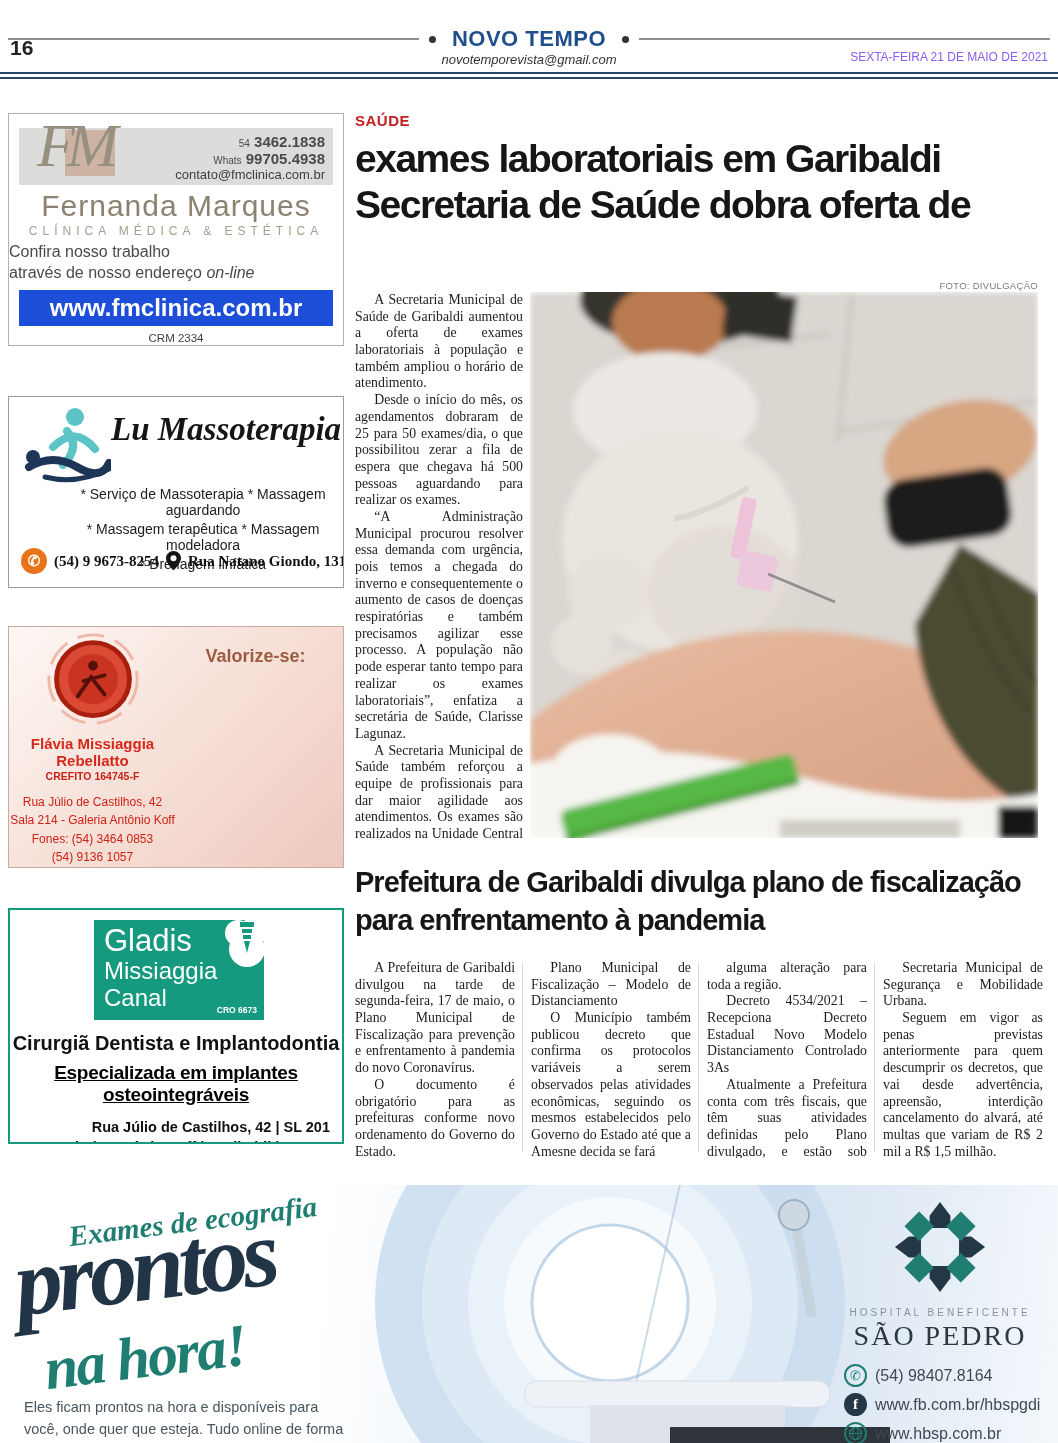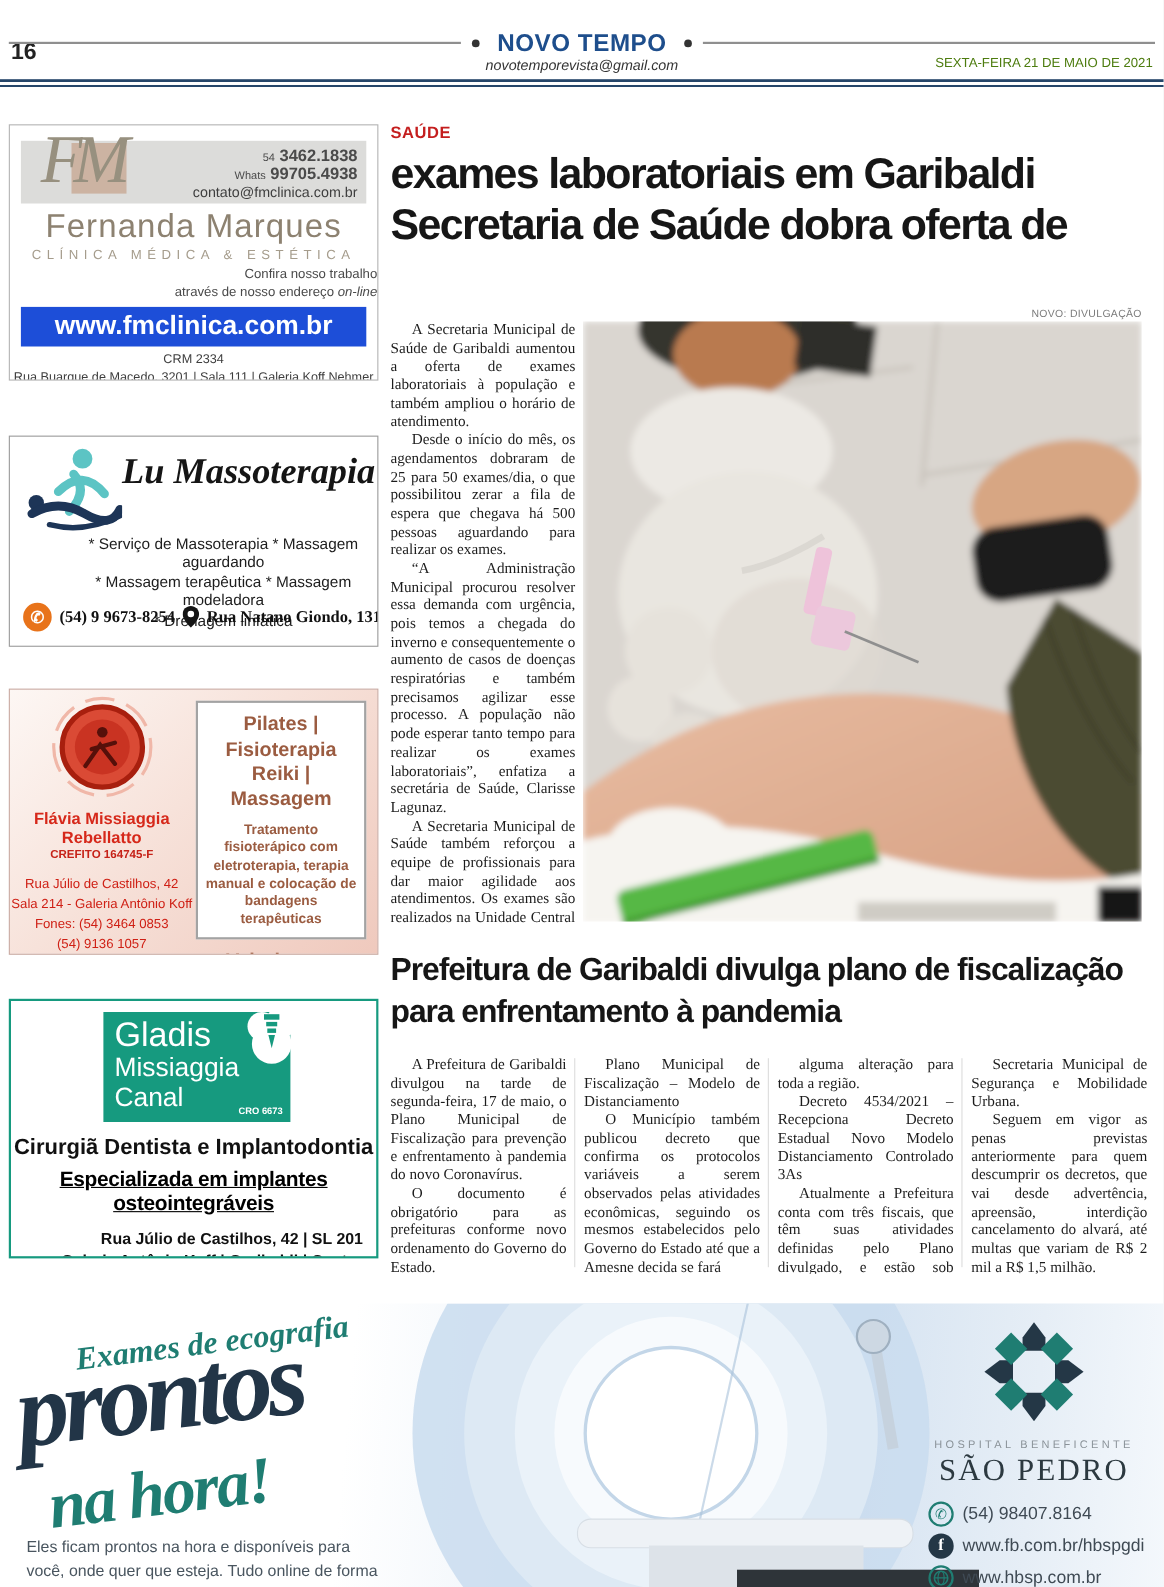--- a/index.html
+++ b/index.html
@@ -5,38 +5,38 @@
   html,body{margin:0;padding:0;background:#e8e8e8;}
   .page{position:relative;width:1058px;height:1443px;margin:0 auto;background:#fff;
         font-family:"Liberation Sans",sans-serif;overflow:hidden;}
   
   .hdr-pageno{position:absolute;left:10px;top:36px;font-size:21px;font-weight:bold;color:#222;}
   .masthead-row{position:absolute;left:8px;right:8px;top:26px;height:26px;display:flex;align-items:center;gap:10px;}
   .masthead-row .rule{flex:1;height:2px;background:#8f8f8f;}
   .masthead-row .dot{width:7px;height:7px;border-radius:50%;background:#333;}
   .masthead{font-size:22px;font-weight:bold;color:#1e4e8c;letter-spacing:.5px;white-space:nowrap;padding:0 6px;}
   .hdr-email{position:absolute;left:0;right:0;top:52px;text-align:center;font-style:italic;font-size:13px;color:#333;}
-  .hdr-date{position:absolute;right:10px;top:50px;font-size:12px;color:#4d7c0f;}
+  .hdr-date{position:absolute;right:10px;top:50px;font-size:12px;color:#8b5cf6;}
   .hdr-rule{position:absolute;left:0;right:0;top:72px;height:8px;
             background:linear-gradient(#26466a 0 2.5px,#fff 2.5px 5px,#26466a 5px 7px,transparent 7px);}
   
   .ad{position:absolute;left:8px;width:336px;background:#fff;border:1px solid #b3b3b3;box-sizing:border-box;overflow:hidden;}
   
   .ad-fm{top:113px;height:233px;}
   .fm-band{position:relative;margin:14px 10px 0;background:#dcdcda;padding:5px 8px 3px;text-align:right;}
   .fm-band .l1{font-size:15px;color:#4a4a4a;font-weight:600;}
   .fm-band .l1 .sm{font-size:10px;font-weight:400;}
   .fm-band .l3{font-size:13px;color:#3e3e3e;}
   .fm-monogram{position:absolute;left:12px;top:-12px;width:110px;height:70px;}
   .fm-monogram .tan{position:absolute;left:34px;top:14px;width:50px;height:46px;background:#c9ac98;opacity:.85;}
   .fm-monogram .fm-txt{position:absolute;left:6px;top:-6px;font-family:"Liberation Serif",serif;font-style:italic;
       font-size:62px;color:#97907f;letter-spacing:-8px;}
   .fm-name{text-align:center;font-size:30px;font-weight:400;color:#8d8271;margin-top:4px;letter-spacing:1px;}
   .fm-sub{text-align:center;font-size:12px;letter-spacing:5px;color:#a59c8c;margin-top:1px;}
-  .fm-tag{text-align:right;font-size:12px;color:#4a4a4a;margin-top:4px;line-height:1.3;}
+  .fm-tag{text-align:left;font-size:16px;color:#4a4a4a;margin-top:4px;line-height:1.3;}
   .fm-url{margin:6px 10px 0;background:#1d4ed8;color:#fff;text-align:center;font-size:24px;font-weight:bold;padding:4px 0;}
   .fm-foot{text-align:center;font-size:11.5px;color:#3d3d3d;margin-top:5px;line-height:1.35;}
   
   .ad-lu{top:396px;height:192px;border-color:#9a9a9a;}
   .lu-logo{position:absolute;left:14px;top:8px;}
   .lu-name{position:absolute;left:102px;top:14px;font-family:"Liberation Serif",serif;font-style:italic;
       font-weight:bold;font-size:33px;color:#151515;}
   .lu-services{position:absolute;left:60px;right:6px;top:86px;text-align:center;}
   .lu-services p{margin:3px 0;font-size:14px;color:#1d1d1d;}
   .lu-contact{position:absolute;left:12px;bottom:13px;display:flex;align-items:center;gap:7px;
@@ -185,25 +185,20 @@
       <div class="fl-name">Flávia Missiaggia Rebellatto</div>
       <div class="fl-crefito">CREFITO 164745-F</div>
       <div class="fl-addr">
           <p>Rua Júlio de Castilhos, 42</p>
           <p>Sala 214 - Galeria Antônio Koff</p>
           <p>Fones: (54) 3464 0853</p>
           <p>(54) 9136 1057</p>
         </div>
     </div>
     <div class="fl-right">
-      <div class="pf-box">
-        <div class="pf-t">Pilates | Fisioterapia</div>
-        <div class="pf-t">Reiki | Massagem</div>
-        <div class="pf-desc">Tratamento fisioterápico com eletroterapia, terapia manual e colocação de bandagens terapêuticas</div>
-      </div>
       <div class="pf-cta-title">Valorize-se:</div>
 
     </div>
   </div>
 
   <div class="ad ad-gl">
     <div class="gl-box">
       <div class="gl-n1">Gladis</div>
       <div class="gl-n2">Missiaggia</div>
       <div class="gl-n3">Canal</div>
@@ -224,21 +219,21 @@
         <p>Rua Júlio de Castilhos, 42 | SL 201</p>
         <p>Galeria Antônio Koff | Garibaldi | Centro</p>
       </div>
   </div>
 
   <div class="kicker">SAÚDE</div>
   <div class="h1">
     <div>exames laboratoriais em Garibaldi</div>
     <div>Secretaria de Saúde dobra oferta de</div>
   </div>
-  <div class="photo-credit">NOVO: DIVULGAÇÃO</div>
+  <div class="photo-credit">FOTO: DIVULGAÇÃO</div>
   <div class="a1-col article-body">
       <p>A Secretaria Municipal de Saúde de Garibaldi aumentou a oferta de exames laboratoriais à população e também ampliou o horário de atendimento.</p>
       <p>Desde o início do mês, os agendamentos dobraram de 25 para 50 exames/dia, o que possibilitou zerar a fila de espera que chegava há 500 pessoas aguardando para realizar os exames.</p>
       <p>“A Administração Municipal procurou resolver essa demanda com urgência, pois temos a chegada do inverno e consequentemente o aumento de casos de doenças respiratórias e também precisamos agilizar esse processo. A população não pode esperar tanto tempo para realizar os exames laboratoriais”, enfatiza a secretária de Saúde, Clarisse Lagunaz.</p>
       <p>A Secretaria Municipal de Saúde também reforçou a equipe de profissionais para dar maior agilidade aos atendimentos. Os exames são realizados na Unidade Central das 7h às 16h30.</p>
     </div>
 
   <div class="a1-photo">
     <svg width="508" height="546" viewBox="0 0 508 546">
       <defs>

